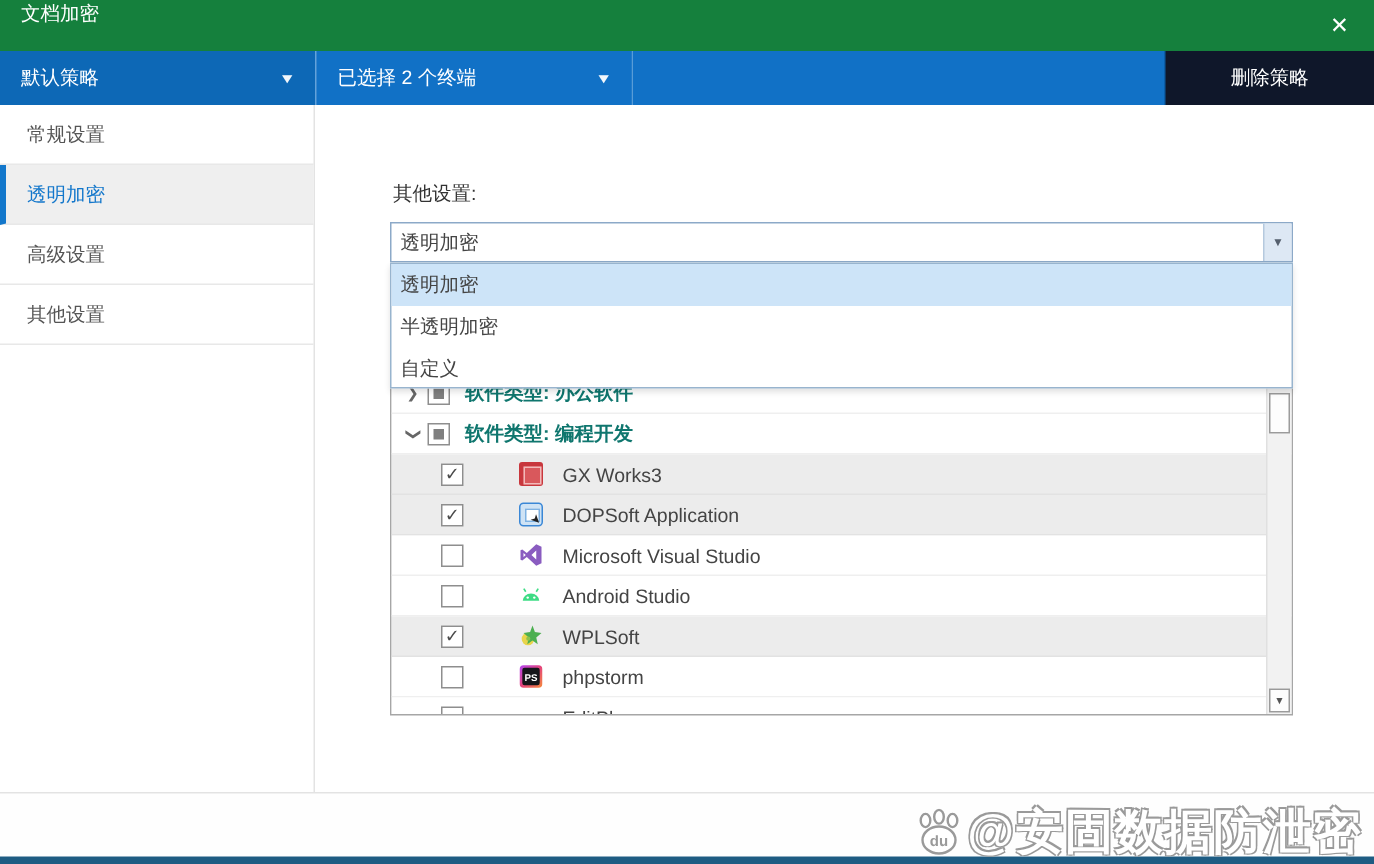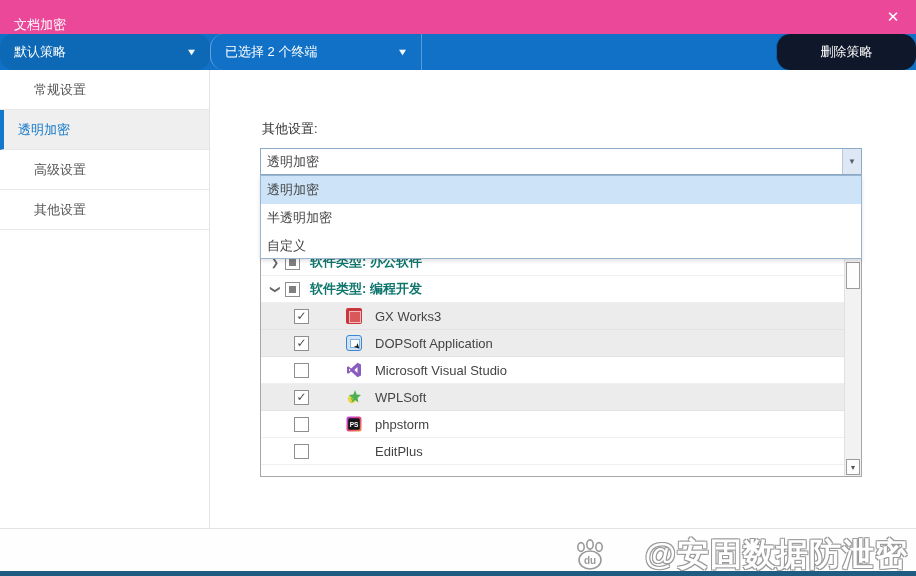--- a/index.html
+++ b/index.html
@@ -1,35 +1,35 @@
 <!DOCTYPE html>
 <html><head>
 <meta charset="utf-8">
 <style>
   * { margin:0; padding:0; box-sizing:border-box; }
   html,body { width:916px; height:576px; overflow:hidden; }
   body { font-family:"Liberation Sans","DejaVu Sans",sans-serif; background:#fff; position:relative; font-size:13px; color:#444; }
 
   
-  .titlebar { position:absolute; left:0; top:0; width:916px; height:34px; background:#ec4899; color:#fff; display:flex; align-items:flex-end; padding:0 14px; }
+  .titlebar { position:absolute; left:0; top:0; width:916px; height:34px; background:#15803d; color:#fff; display:flex; align-items:flex-start; padding:0 14px; }
   .titlebar .title { font-size:13px; }
   .close-btn { position:absolute; right:10px; top:6px; width:26px; height:22px; color:#fff; font-size:15px; display:flex; align-items:center; justify-content:center; cursor:pointer; }
 
   
   .toolbar { position:absolute; left:0; top:34px; width:916px; height:36px; background:#1171C6; display:flex; }
-  .tb-seg { height:100%; display:flex; align-items:center; color:#fff; position:relative;border-radius:14px; }
+  .tb-seg { height:100%; display:flex; align-items:center; color:#fff; position:relative; }
   .tb-seg.policy { width:210px; background:#0D68B6; padding:0 14px; }
   .tb-seg.terminals { width:211px; background:#1171C6; padding:0 14px; border-left:1px solid rgba(255,255,255,0.35);gap:44px; }
   .tb-spacer { flex:1; border-left:1px solid rgba(255,255,255,0.3); }
   .tb-seg.delete { width:140px; background:#0f172a; justify-content:center; border-left:1px solid #0B5EA8; cursor:pointer; }
   .caret { margin-left:auto; font-size:9px; transform:scaleX(1.3); opacity:.95; }
 
   
   .sidebar { position:absolute; left:0; top:70px; width:210px; height:458px; border-right:1px solid #E3E3E3; background:#fff; }
-  .side-item { height:40px; display:flex; align-items:center; padding-left:34px; color:#555; border-bottom:1px solid #E8E8E8; cursor:pointer; }
+  .side-item { height:40px; display:flex; align-items:center; padding-left:18px; color:#555; border-bottom:1px solid #E8E8E8; cursor:pointer; }
   .side-item.selected { background:#EFEFEF; color:#1377CB; border-left:4px solid #1377CB; padding-left:14px; }
 
   
   .enc-label { position:absolute; left:262px; top:120px; color:#333; }
   .selectbox { position:absolute; left:260px; top:148px; width:602px; height:27px; border:1px solid #8CA9C8; background:#fff; display:flex; align-items:center; }
   .selectbox .val { padding-left:6px; color:#444; flex:1; }
   .selectbox .sel-btn { width:19px; height:100%; background:#DDE8F4; border-left:1px solid #B5C9DE; display:flex; align-items:center; justify-content:center; font-size:8px; color:#55606e; cursor:pointer; }
 
   .drop-list { position:absolute; left:260px; top:175px; width:602px; height:84px; background:#fff; border:1px solid #98B4CE; z-index:20; box-shadow:0 2px 4px rgba(0,0,0,.12); }
   .drop-opt { height:28px; line-height:28px; padding-left:6px; color:#444; cursor:pointer; }
@@ -53,21 +53,21 @@
   
   .sbar { position:absolute; right:0; top:0; width:17px; height:100%; background:#F2F2F2; border-left:1px solid #E0E0E0; }
   .sthumb { position:absolute; left:1px; top:13px; width:14px; height:27px; background:#FDFDFD; border:1px solid #9B9B9B; cursor:pointer; }
   .sdown { position:absolute; left:1px; bottom:1px; width:14px; height:16px; background:#FDFDFD; border:1px solid #9B9B9B; display:flex; align-items:center; justify-content:center; font-size:7px; color:#555; cursor:pointer; }
 
   
   .footer { position:absolute; left:0; top:528px; width:916px; height:43px; background:#FEFEFE; border-top:1px solid #E3E3E3; }
   .bottombar { position:absolute; left:0; top:571px; width:916px; height:5px; background:#1E5C83; }
 
   
-  .watermark { position:absolute; right:8px; top:533px; display:flex; align-items:center; z-index:30; pointer-events:none;gap:36px; }
+  .watermark { position:absolute; right:8px; top:533px; display:flex; align-items:center; z-index:30; pointer-events:none; }
   .wm-text { font-size:32px; font-weight:bold; color:#fff; letter-spacing:1px;
     text-shadow:-1px -1px 0 #9a9a9a, 1px -1px 0 #9a9a9a, -1px 1px 0 #9a9a9a, 1px 1px 0 #9a9a9a; }
   .wm-paw { margin-right:2px; }
 
   
   .ic-gx { width:16px; height:16px; background:#C8373D; border-radius:2px; position:relative; }
   .ic-gx:before { content:""; position:absolute; left:3px; top:3px; width:10px; height:10px; border:1px solid #F2B9B9; background:#D9585C; }
   .ic-dop { width:16px; height:16px; background:#CFE3F5; border:1px solid #3A87D6; border-radius:3px; position:relative; }
   .ic-dop:before { content:""; position:absolute; left:3px; top:3px; width:8px; height:7px; background:#fff; border:1px solid #7FB2E2; }
   .ic-dop:after { content:"➤"; position:absolute; right:0px; bottom:-1px; font-size:8px; color:#222; transform:rotate(45deg); }
@@ -158,20 +158,31 @@
           <div class="ic-dop"></div>
         </span>
         <span class="app-label">DOPSoft Application</span>
       </div>
       <div class="swrow">
         <span class="cbx app-cbx"></span>
         <span class="app-icon"><svg width="16" height="16" viewBox="0 0 16 16">
             <path fill="#8A5CC0" d="M11.5 0.8 5.2 6.6 2.2 4.3 1 4.9v6.2l1.2.6 3-2.3 6.3 5.8 3.5-1.7V2.5L11.5.8zM3 9.4V6.6L4.5 8 3 9.4zM11.5 11 8.3 8l3.2-3v6z"></path>
           </svg></span>
         <span class="app-label">Microsoft Visual Studio</span>
+      </div>
+      <div class="swrow">
+        <span class="cbx app-cbx"></span>
+        <span class="app-icon"><svg width="16" height="16" viewBox="0 0 16 16">
+            <path fill="#3DDC84" d="M2.5 11.5a5.5 4.8 0 0 1 11 0z"></path>
+            <line x1="4.5" y1="5.5" x2="3.2" y2="3.4" stroke="#3DDC84" stroke-width="1.1"></line>
+            <line x1="11.5" y1="5.5" x2="12.8" y2="3.4" stroke="#3DDC84" stroke-width="1.1"></line>
+            <circle cx="5.8" cy="9.4" r="0.8" fill="#fff"></circle>
+            <circle cx="10.2" cy="9.4" r="0.8" fill="#fff"></circle>
+          </svg></span>
+        <span class="app-label">Android Studio</span>
       </div>
       <div class="swrow gray">
         <span class="cbx app-cbx">
           <span class="tick">✓</span>
         </span>
         <span class="app-icon"><svg width="16" height="16" viewBox="0 0 16 16">
             <circle cx="6" cy="10" r="4.2" fill="#E8D44B"></circle>
             <path fill="#4CAF50" d="M9 1 10.6 5.4 15 6 11.5 9 12.5 13.5 9 11 5.5 13.5 6.5 9 3 6 7.4 5.4z"></path>
             <circle cx="6.2" cy="9.8" r="1.4" fill="#8BC34A"></circle>
           </svg></span>

